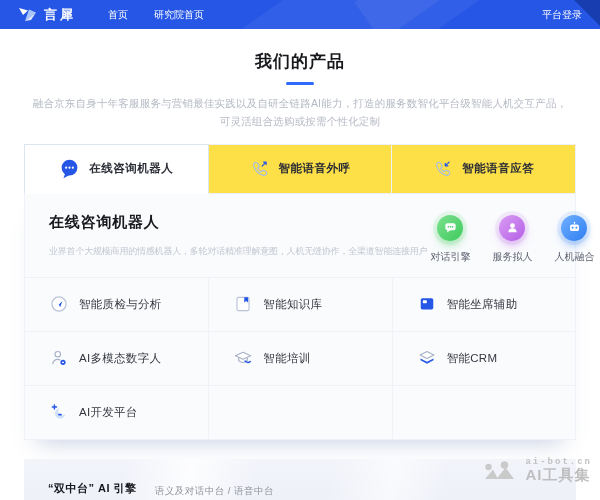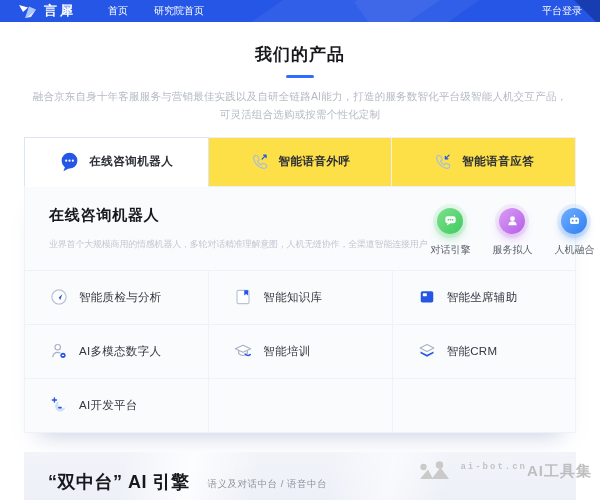--- a/index.html
+++ b/index.html
@@ -1,20 +1,20 @@
 <!DOCTYPE html>
 <html><head>
 <meta charset="utf-8">
 <style>
   * { margin:0; padding:0; box-sizing:border-box; }
   html,body { width:600px; height:500px; overflow:hidden; background:#fff;
     font-family:"Liberation Sans","DejaVu Sans",sans-serif; }
 
   
-  .topbar { position:relative; height:22px; background:#2656e6; display:flex;
+  .topbar { position:relative; height:29px; background:#2656e6; display:flex;
     align-items:center; padding:0 18px; overflow:hidden; }
   .topbar .deco { position:absolute; background:rgba(255,255,255,.06); pointer-events:none; }
   .deco1 { width:220px; height:90px; transform:rotate(-35deg); left:230px; top:-30px; }
   .deco2 { width:160px; height:70px; transform:rotate(-35deg); left:360px; top:-50px; background:rgba(255,255,255,.05); }
   .deco3 { width:0; height:0; border-left:26px solid transparent; border-top:26px solid rgba(8,32,110,.45); position:absolute; right:0; top:0; }
   .logo { display:flex; align-items:center; gap:7px; z-index:2; }
   .logo-text { color:#fff; font-size:13px; font-weight:bold; letter-spacing:3px; }
   .topnav { display:flex; gap:26px; margin-left:32px; z-index:2; }
   .topnav a { color:#fff; font-size:10px; text-decoration:none; cursor:pointer; }
   .login { margin-left:auto; color:#fff; font-size:10px; cursor:pointer; z-index:2; }
@@ -53,26 +53,26 @@
   .cell:nth-child(3n+2), .cell:nth-child(3n){ border-left:1px solid #eef1f6; }
   .cell-label { font-size:11.5px; color:#34373f; letter-spacing:.3px; }
   .cell.empty { cursor:default; }
 
   
   .engine { width:552px; margin:19px auto 0; height:60px; display:flex; align-items:center; padding:0 24px;
     background:
       linear-gradient(100deg, rgba(255,255,255,0) 18%, rgba(255,255,255,.85) 30%, rgba(255,255,255,0) 42%),
       linear-gradient(100deg, rgba(255,255,255,0) 55%, rgba(255,255,255,.6) 66%, rgba(255,255,255,0) 76%),
       linear-gradient(180deg,#f2f4fa,#ecEFF7); }
-  .engine-title { font-size:18px; font-weight:bold; color:#17181c; letter-spacing:.5px; }
+  .engine-title { font-size:11px; font-weight:bold; color:#17181c; letter-spacing:.5px; }
   .engine-sub { font-size:9.5px; color:#8f929a; margin-left:18px; margin-top:5px; letter-spacing:.5px; }
 
   
   .watermark { position:absolute; right:8px; top:458px; display:flex; align-items:center; gap:6px; opacity:.95; }
-  .wm-text { display:flex; flex-direction:row; line-height:1.05; }
+  .wm-text { display:flex; flex-direction:column; line-height:1.05; }
   .wm-site { font-size:9px; font-weight:bold; color:#bfbfbf; letter-spacing:2px; font-family:"Liberation Mono","DejaVu Sans Mono",monospace; }
   .wm-name { font-size:15px; font-weight:bold; color:#bcbcbd; letter-spacing:1px; }
 
   svg { display:block; }
 </style>
 </head>
 <body>
 
 <header class="topbar">
   <div class="deco deco1"></div>

